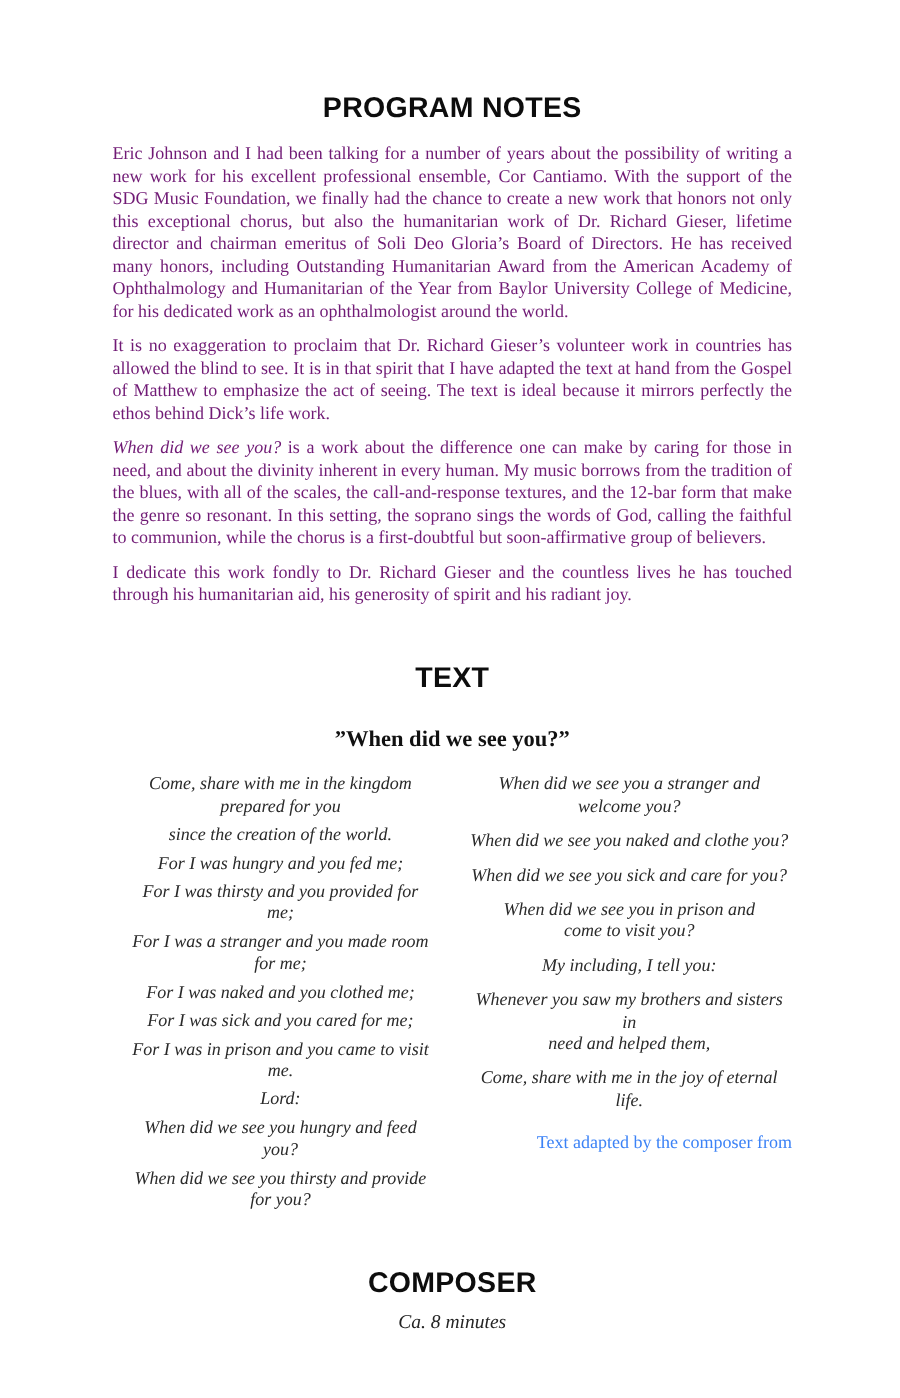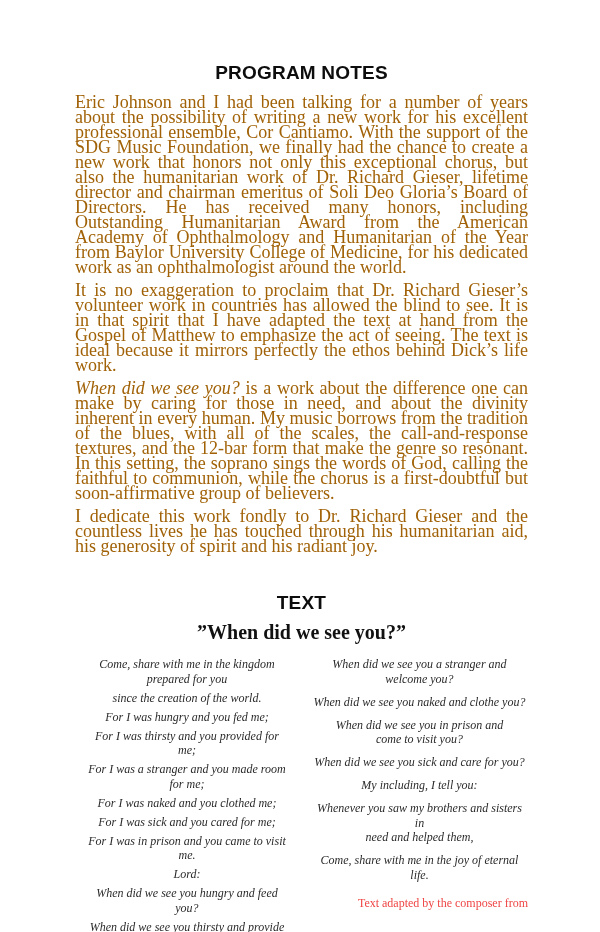--- a/index.html
+++ b/index.html
@@ -18,49 +18,49 @@
   .h-sans {
     font-family: "Liberation Sans", sans-serif;
     font-weight: bold;
     font-size: 19px;
     letter-spacing: 0.2px;
     text-align: center;
     color: #0d0d0d;
   }
   .h-program { margin-bottom: 11px; }
   .body-p {
-    font-size: 18px;
+    font-size: 12px;
     line-height: 15px;
     text-align: justify;
     margin-bottom: 8px;
-    color: #a16207;
+    color: #701a75;
   }
   .body-p em { font-style: italic; }
-  .h-text { margin-top: 38px; margin-bottom: 7px; }
+  .h-text { margin-top: 38px; margin-bottom: 21px; }
   .subtitle {
     font-family: "Liberation Serif", serif;
     font-weight: bold;
-    font-size: 20px;
+    font-size: 15px;
     text-align: center;
     margin-bottom: 13px;
     color: #111111;
   }
   .columns { display: flex; width: 100%; }
   .col { text-align: center; font-style: italic; font-size: 12px; line-height: 14.5px; color: #2a2a2a; margin-left: 12px; }
   .col-left  { width: 48%; padding-right: 6px; }
   .col-right { width: 52%; padding-left: 6px; }
   .col-left  .stanza { margin-bottom: 4.5px; }
   .col-right .stanza { margin-bottom: 8.5px; }
   .attribution {
     font-style: normal;
     text-align: right;
     font-size: 12px;
     line-height: 15px;
     margin-top: 14px;
-    color: #ef4444;
+    color: #3b82f6;
   }
   .h-duration { margin-top: 34px; margin-bottom: 6px; }
   .duration-value { text-align: center; font-size: 13px; color: #242424; font-style: italic; }
   .h-about { margin-top: 40px; margin-bottom: 0; }
 </style>
 </head>
 <body>
 
 <div class="page">
 
@@ -112,26 +112,26 @@
         </div>
     </div>
     <div class="col col-right">
       <div class="stanza">
           <div>When did we see you a stranger and welcome you?</div>
         </div>
       <div class="stanza">
           <div>When did we see you naked and clothe you?</div>
         </div>
       <div class="stanza">
+          <div>When did we see you sick and care for you?</div>
+        </div>
+      <div class="stanza">
         <div>When did we see you in prison and</div>
         <div>come to visit you?</div>
       </div>
-      <div class="stanza">
-          <div>When did we see you sick and care for you?</div>
-        </div>
       <div class="stanza">
           <div>My including, I tell you:</div>
         </div>
       <div class="stanza">
         <div>Whenever you saw my brothers and sisters in</div>
         <div>need and helped them,</div>
       </div>
       <div class="stanza">
           <div>Come, share with me in the joy of eternal life.</div>
         </div>

